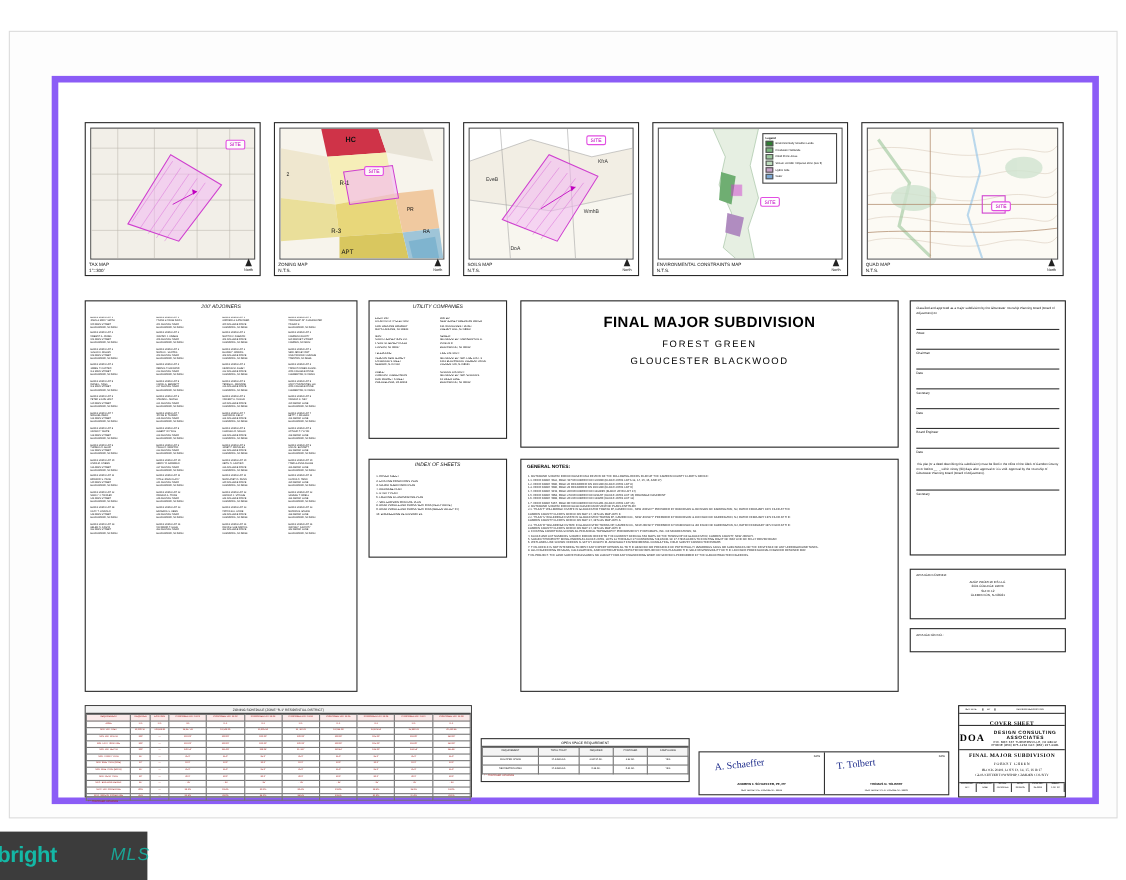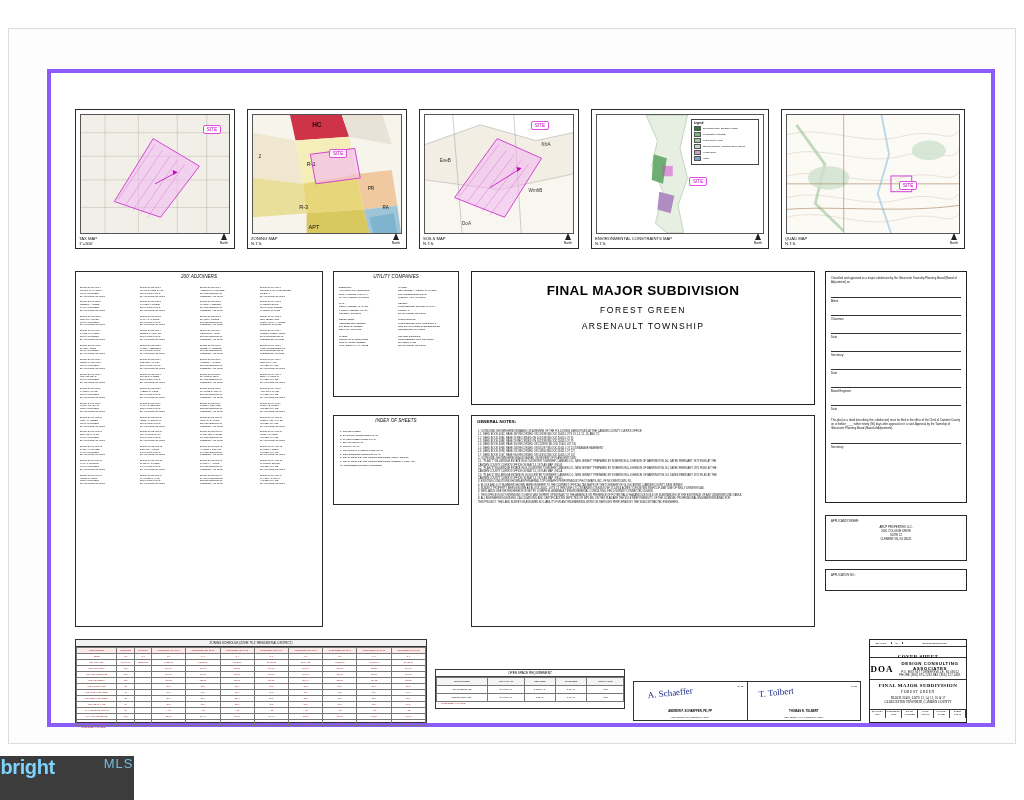--- a/index.html
+++ b/index.html
@@ -1,19 +1,19 @@
 <!DOCTYPE html>
 <html><head>
 <meta charset="utf-8">
 <style>
   html,body{margin:0;padding:0;background:#ffffff;}
   body{width:1024px;height:800px;font-family:"Liberation Sans",sans-serif;overflow:hidden;}
   .page{position:relative;width:1024px;height:800px;background:#fff;}
   .sheet{position:absolute;left:8px;top:28px;width:1006px;height:714px;background:#fdfdfd;border:1px solid #dcdcdc;}
-  .plan{position:absolute;left:38px;top:40px;width:940px;height:650px;background:#ffffff;border:4px solid #8b5cf6;}
+  .plan{position:absolute;left:38px;top:40px;width:940px;height:650px;background:#ffffff;border:6px solid #8b5cf6;}
   .box{position:absolute;border:1px solid #2a2a2a;background:#fff;box-sizing:border-box;}
   .boxlabel{position:absolute;left:3px;bottom:2px;font-size:4.2px;line-height:1.25;color:#111;}
   .northmark{position:absolute;right:4px;bottom:3px;width:12px;text-align:center;font-size:3.4px;color:#111;}
   .northmark .arrow{display:block;width:0;height:0;margin:0 auto 1px auto;border-left:3px solid transparent;border-right:3px solid transparent;border-bottom:7px solid #222;}
   .maparea{position:absolute;left:4px;top:4px;right:4px;bottom:14px;border:1px solid #555;overflow:hidden;}
   .sitebubble{position:absolute;border:1px solid #e24de2;color:#c000c0;font-size:4.6px;padding:1px 3px;border-radius:2px;background:rgba(255,255,255,.85);}
   .title-panel{position:absolute;border:1px solid #222;background:#fff;box-sizing:border-box;text-align:center;}
   .t1{font-size:13.5px;font-weight:bold;letter-spacing:.4px;margin-top:11px;}
   .t2{font-size:8.5px;letter-spacing:1.6px;margin-top:7px;}
   .t3{font-size:8.6px;letter-spacing:.6px;margin-top:8px;}
@@ -46,23 +46,23 @@
   .tb-center{text-align:center;}
   .doa{font-family:"Liberation Serif",serif;font-weight:bold;font-size:9px;letter-spacing:1px;}
   .firm{font-size:4.4px;font-weight:bold;letter-spacing:.6px;}
   .firmsub{font-size:2.7px;letter-spacing:.2px;}
   .tb-title1{font-size:5px;font-weight:bold;font-family:"Liberation Serif",serif;letter-spacing:.4px;}
   .tb-title2{font-size:3.6px;font-family:"Liberation Serif",serif;letter-spacing:.6px;}
   .tb-title3{font-size:3.2px;font-family:"Liberation Serif",serif;}
   .legendbox{position:absolute;border:.7px solid #444;background:#fff;font-size:2.4px;padding:2px;}
   .legrow{display:flex;align-items:center;gap:2px;margin-bottom:1px;}
   .swatch{width:5px;height:3px;display:inline-block;border:.4px solid #555;}
-  .brand{position:absolute;left:0;bottom:0;width:134px;height:44px;background:#3c3c3c;color:#7dd3fc;display:flex;justify-content:center;gap:45px;}
+  .brand{position:absolute;left:0;bottom:0;width:134px;height:44px;background:#3c3c3c;color:#14b8a6;display:flex;align-items:center;justify-content:center;gap:45px;}
   .brand .b1{font-size:20px;font-weight:bold;letter-spacing:-.4px;}
-  .brand .b2{font-size:13px;letter-spacing:1px;margin-left:4px;opacity:.85;}
+  .brand .b2{font-size:16px;letter-spacing:1px;margin-left:4px;opacity:.85;font-style:italic;}
   .idx-item{font-size:2.5px;line-height:1.5;}
   .util-col{font-size:2.45px;line-height:1.35;}
   .adj-cell{font-size:2.2px;line-height:1.3;color:#111;margin-bottom:3px;}
 </style>
 </head>
 <body>
 
 <div class="page">
 
   <div class="sheet">
@@ -648,21 +648,21 @@
             <div class="idx-item">7.  SOIL EROSION CONTROL PLAN</div>
             <div class="idx-item">8.  ROAD PROFILE AND CROSS SECTIONS (KELLY DRIVE)</div>
             <div class="idx-item">9.  ROAD PROFILE AND CROSS SECTIONS (GREEN VALLEY CT)</div>
             <div class="idx-item">10. ENGINEERING DETAILS/NOTES</div>
           </div>
       </div>
 
       <div class="title-panel" style="left:420px;top:198px;width:344px;height:134px;">
         <div class="t1">FINAL MAJOR SUBDIVISION</div>
         <div class="t2">FOREST GREEN</div>
-        <div class="t4">ARSENAULT  TOWNSHIP</div>
+        <div class="t4">GLOUCESTER  BLACKWOOD</div>
       </div>
 
       <div class="box" style="left:420px;top:342px;width:344px;height:212px;">
         <div class="notes-title" style="text-align:left;margin-left:5px;">GENERAL NOTES:</div>
         <div id="notes-list" style="position:absolute;left:6px;right:4px;top:14px;">
             <div class="note-line">1.  OUTBOUND SHOWN HEREON BASED ON A REVIEW OF THE FOLLOWING DEEDS FILED AT THE CAMDEN COUNTY CLERK'S OFFICE:</div>
             <div class="note-line">     1.1.   DEED BOOK 4032, PAGE 487 RECORDED ON 1/20/89 (BLOCK 20401 LOTS 13, 14, 15, 16, AND 17)</div>
             <div class="note-line">     1.2.   DEED BOOK 4086, PAGE 26 RECORDED ON 10/21/89 (BLOCK 20401 LOT 8)</div>
             <div class="note-line">     1.3.   DEED BOOK 4086, PAGE 29 RECORDED ON 10/21/89 (BLOCK 20401 LOT 9)</div>
             <div class="note-line">     1.4.   DEED BOOK 4848, PAGE 350 RECORDED ON 11/28/95 (BLOCK 20401 LOT 14)</div>

